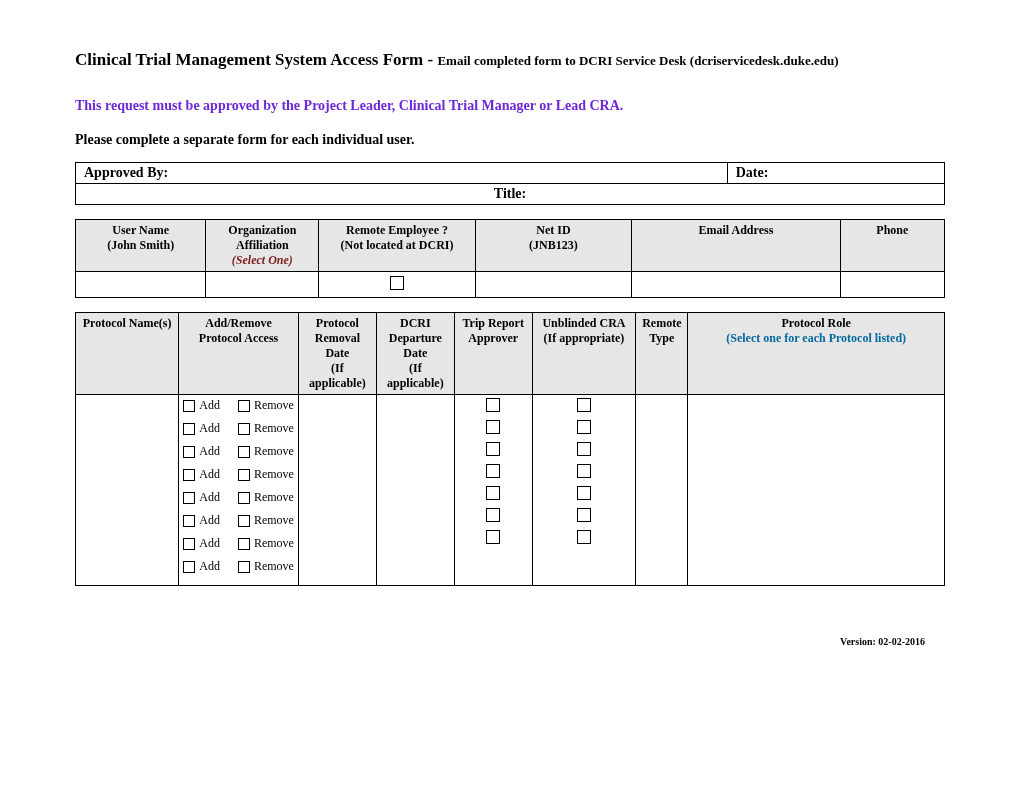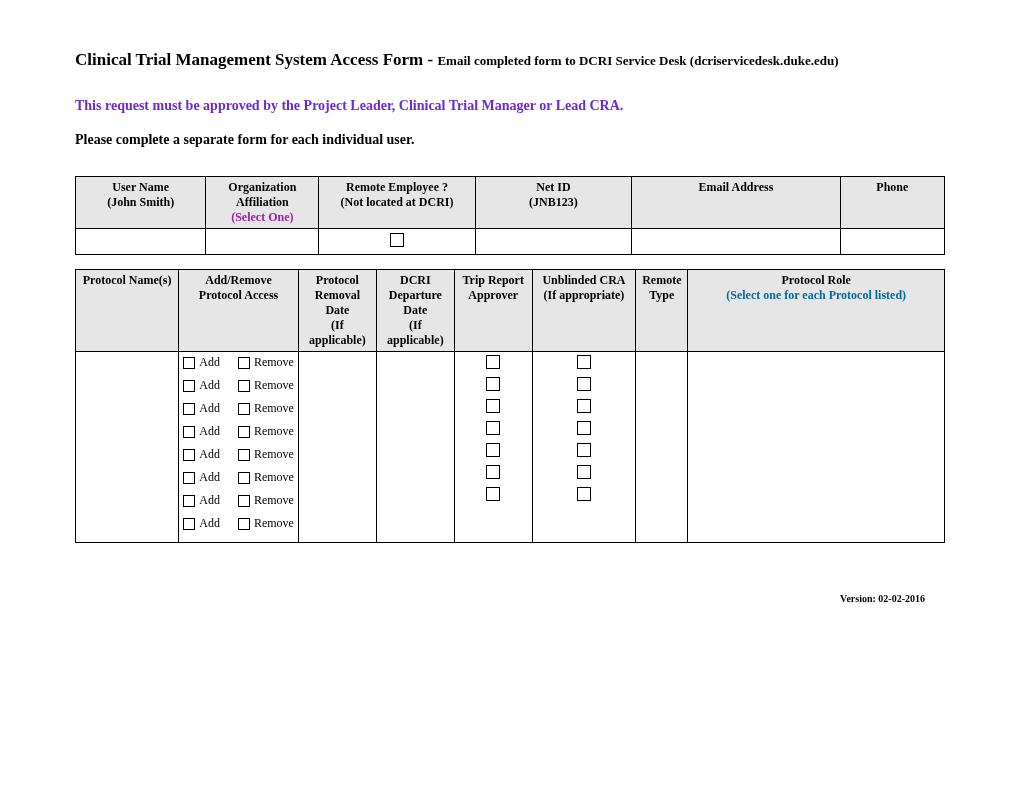--- a/index.html
+++ b/index.html
@@ -19,21 +19,21 @@
   table { border-collapse: collapse; width: 100%; }
   .approve-table { margin-bottom: 14px; }
   .approve-table td { border: 1.5px solid #000; padding: 2px 8px; font-size: 14px; }
   .approve-left { width: 75%; }
   .approve-right { width: 25%; }
   .approve-top { font-weight: bold; }
   .title-row { text-align: center; font-weight: bold; }
   .user-table { margin-bottom: 14px; }
   .user-table td { border: 1.5px solid #000; padding: 3px 14px; text-align: center; vertical-align: top; font-size: 12px; }
   .user-table .hdr { background: #e6e6e6; font-weight: bold; }
-  .user-table .hdr .red { color: #a21caf; font-weight: bold; display:block; }
+  .user-table .hdr .red { color: #7f1d1d; font-weight: bold; display:block;font-style:italic; }
   .user-table .data td { height: 26px; }
   .proto-table td { border: 1.5px solid #000; padding: 3px 4px; text-align: center; vertical-align: top; font-size: 12px; }
   .proto-table .hdr { background: #e6e6e6; font-weight: bold; }
   .proto-table .hdr .red { color: #0369a1; font-weight: bold; display:block; }
   .proto-body-cell { vertical-align: top; text-align: left; padding: 6px 4px; }
   .row-line { display: flex; align-items: center; gap: 4px; margin-bottom: 8px; justify-content: flex-start; font-size: 12px; }
   .row-line.center { justify-content: center; }
   .cb { width: 12px; height: 12px; border: 1.2px solid #000; display: inline-block; flex: 0 0 12px; }
   .cb-big { width: 14px; height: 14px; border: 1.4px solid #000; display: inline-block; }
   .col-names { width: 12%; }
@@ -57,20 +57,33 @@
 
 <div class="title-line">
   <span>Clinical Trial Management System Access Form - </span><span class="title-sub">Email completed form to DCRI Service Desk (dcriservicedesk.duke.edu)</span>
 </div>
 
 <div class="red-note">This request must be approved by the Project Leader, Clinical Trial Manager or Lead CRA.</div>
 <div class="instr">Please complete a separate form for each individual user.</div>
 
 <table class="approve-table">
   <tbody>
+      <tr>
+    <td class="approve-left approve-top">
+      <span><span>Approved By</span>:</span>
+    </td>
+    <td class="approve-right approve-top">
+      <span>Date:</span>
+    </td>
+  </tr>
+  <tr>
+    <td colspan="2" class="title-row">
+      <span>Title:</span>
+    </td>
+  </tr>
 </tbody>
   </table>
 
 <table class="user-table">
   <tbody>
       <tr class="hdr">
     <td class="u-col1">
       <span>User Name</span><br><span>(John Smith)</span>
     </td>
     <td class="u-col2">

